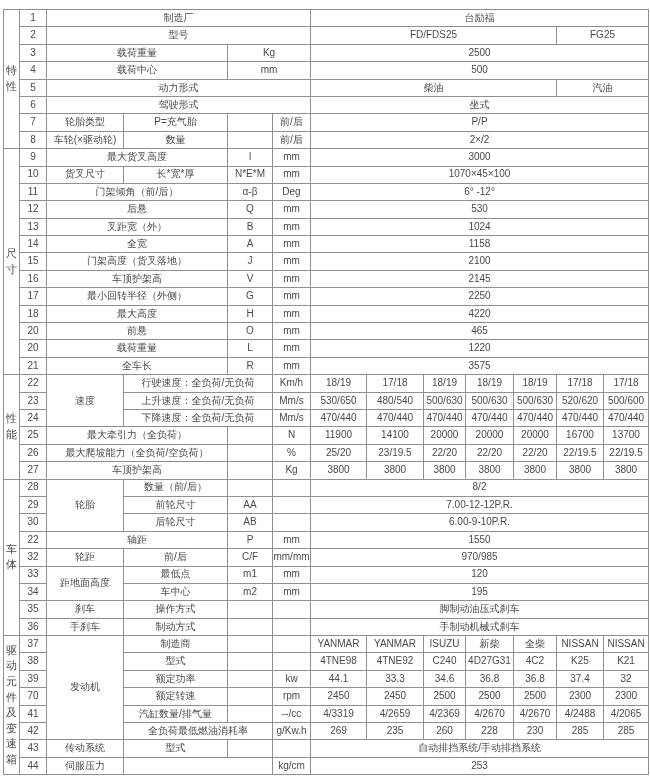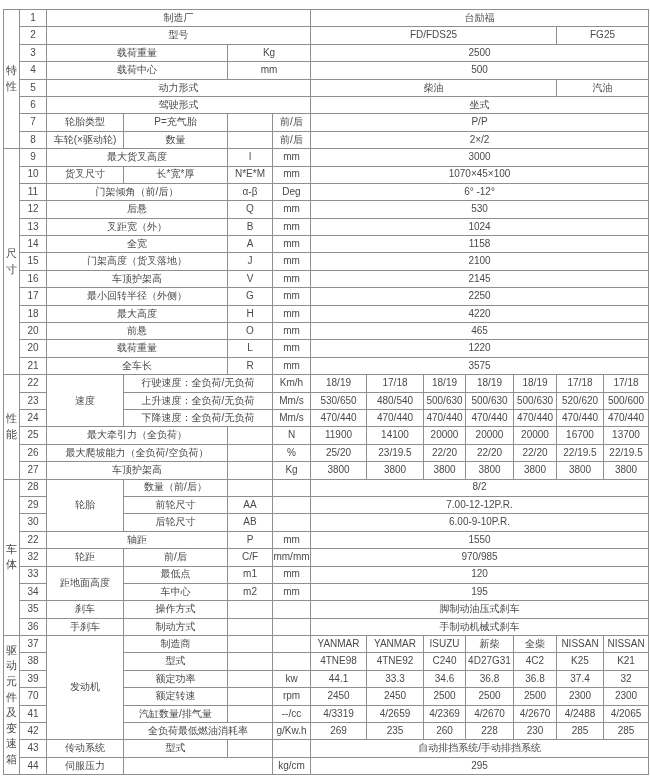--- a/index.html
+++ b/index.html
@@ -441,17 +441,17 @@
           <td>型式</td>
           <td></td>
           <td></td>
           <td colspan="7">自动排挡系统/手动排挡系统</td>
         </tr>
         <tr>
           <td>44</td>
           <td>伺服压力</td>
           <td colspan="2"></td>
           <td>kg/cm</td>
-          <td colspan="7">295</td>
+          <td colspan="7">253</td>
         </tr>
       </tbody>
   </table>
 </div>
 
 </body></html>

